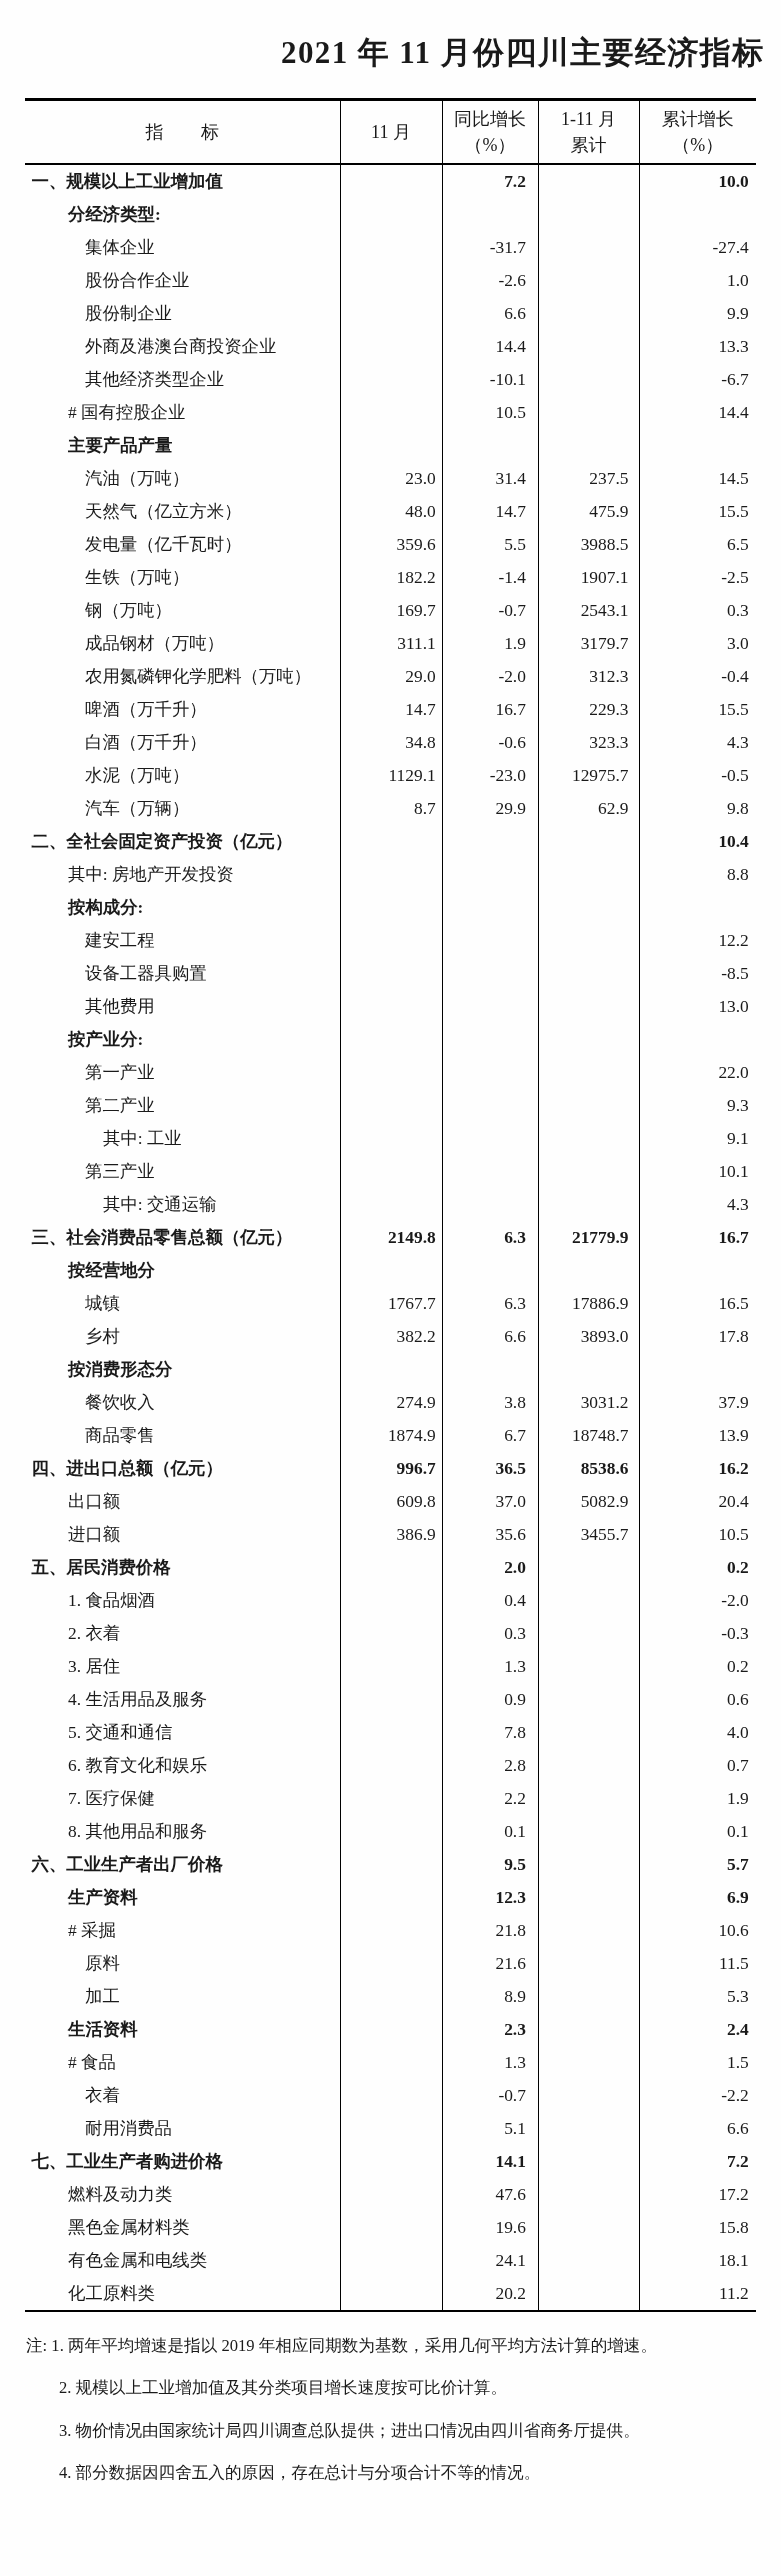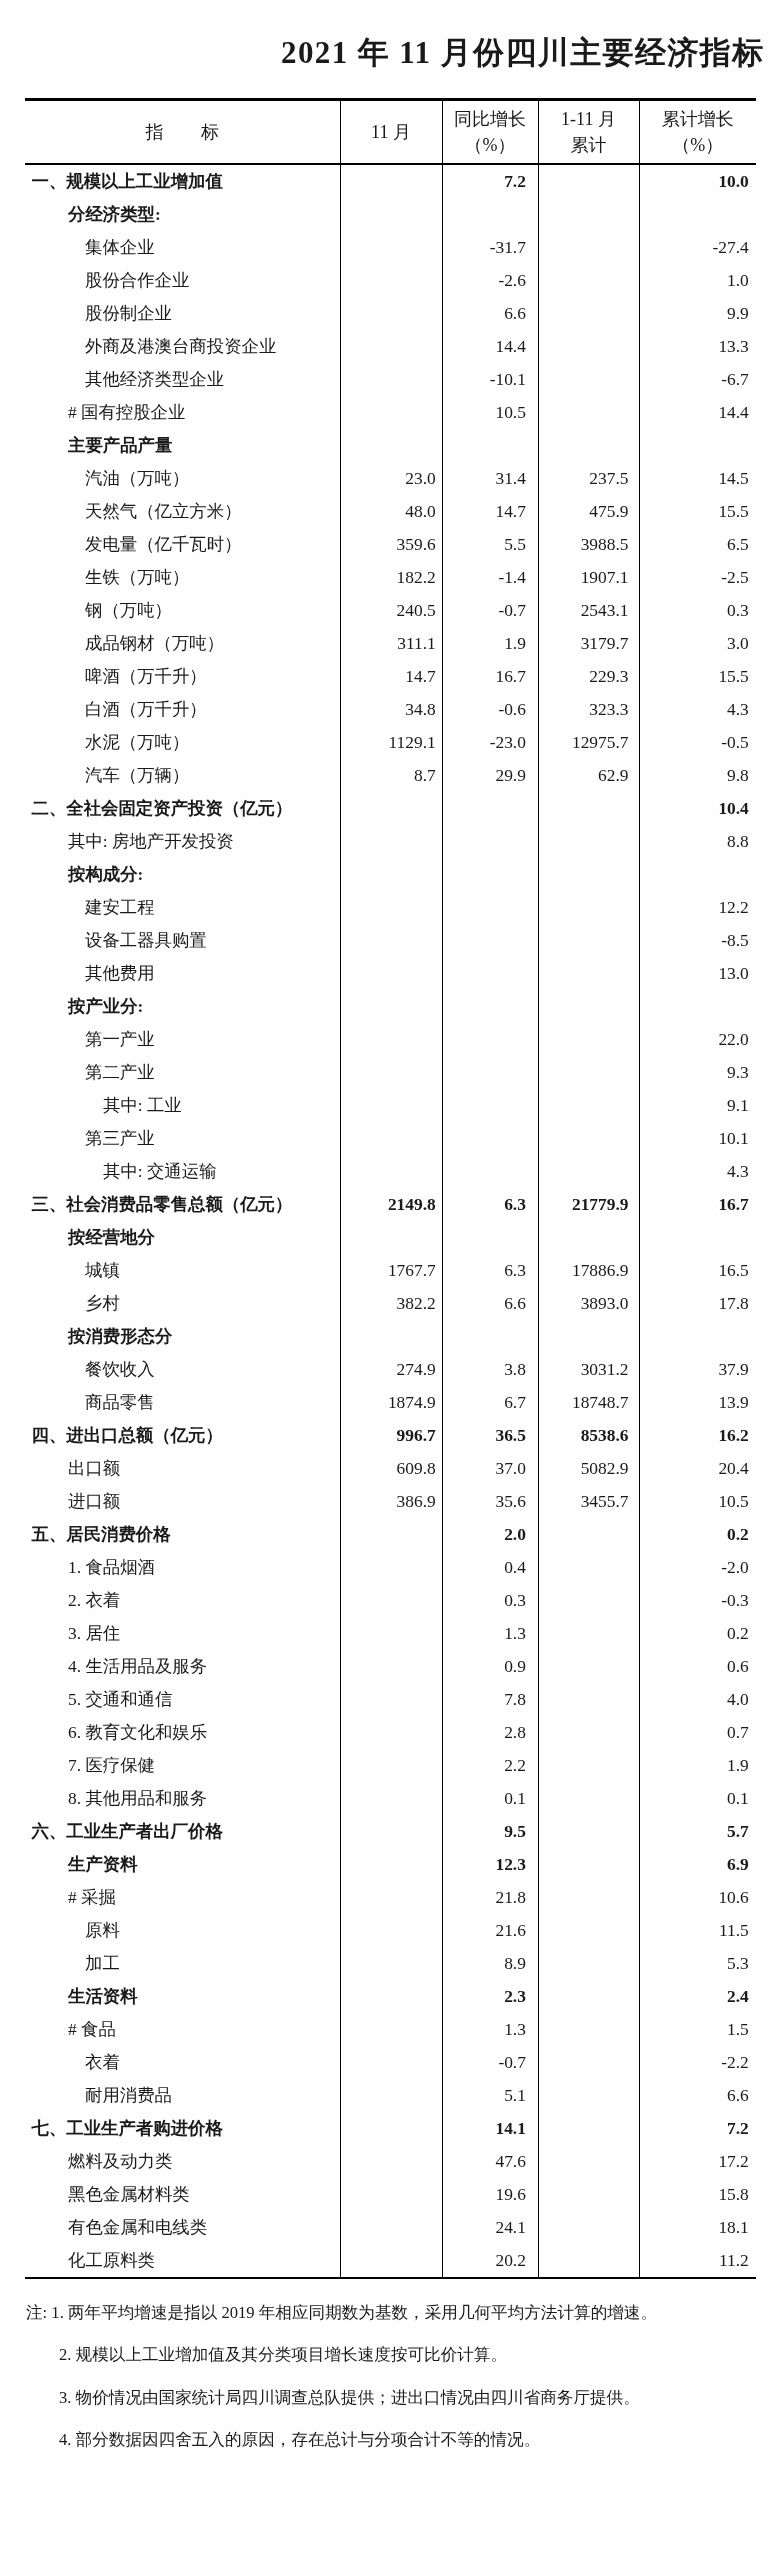--- a/index.html
+++ b/index.html
@@ -209,31 +209,38 @@
         </tr>
         <tr class="indent-2">
           <td>生铁（万吨）</td>
           <td>182.2</td>
           <td>-1.4</td>
           <td>1907.1</td>
           <td>-2.5</td>
         </tr>
         <tr class="indent-2">
           <td>钢（万吨）</td>
-          <td>240.5</td>
+          <td>169.7</td>
           <td>-0.7</td>
           <td>2543.1</td>
           <td>0.3</td>
         </tr>
         <tr class="indent-2">
           <td>成品钢材（万吨）</td>
           <td>311.1</td>
           <td>1.9</td>
           <td>3179.7</td>
           <td>3.0</td>
+        </tr>
+        <tr class="indent-2">
+          <td>农用氮磷钾化学肥料（万吨）</td>
+          <td>29.0</td>
+          <td>-2.0</td>
+          <td>312.3</td>
+          <td>-0.4</td>
         </tr>
         <tr class="indent-2">
           <td>啤酒（万千升）</td>
           <td>14.7</td>
           <td>16.7</td>
           <td>229.3</td>
           <td>15.5</td>
         </tr>
         <tr class="indent-2">
           <td>白酒（万千升）</td>

